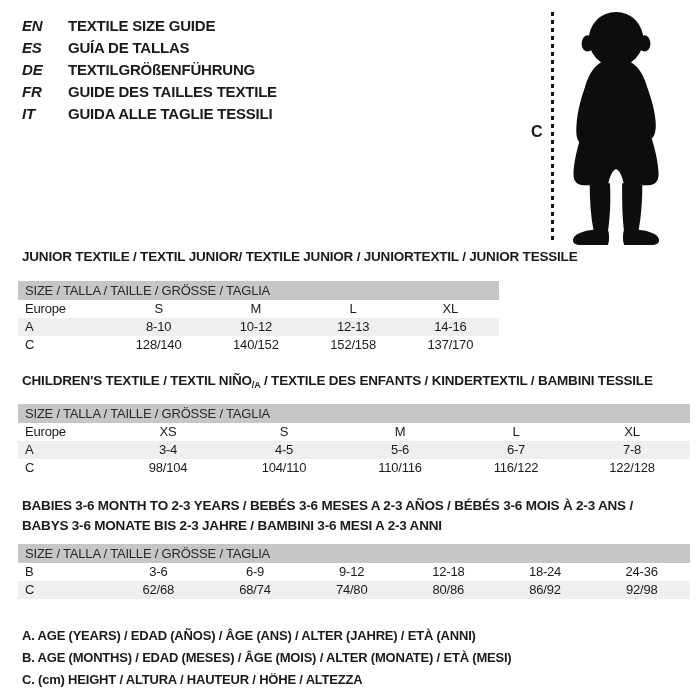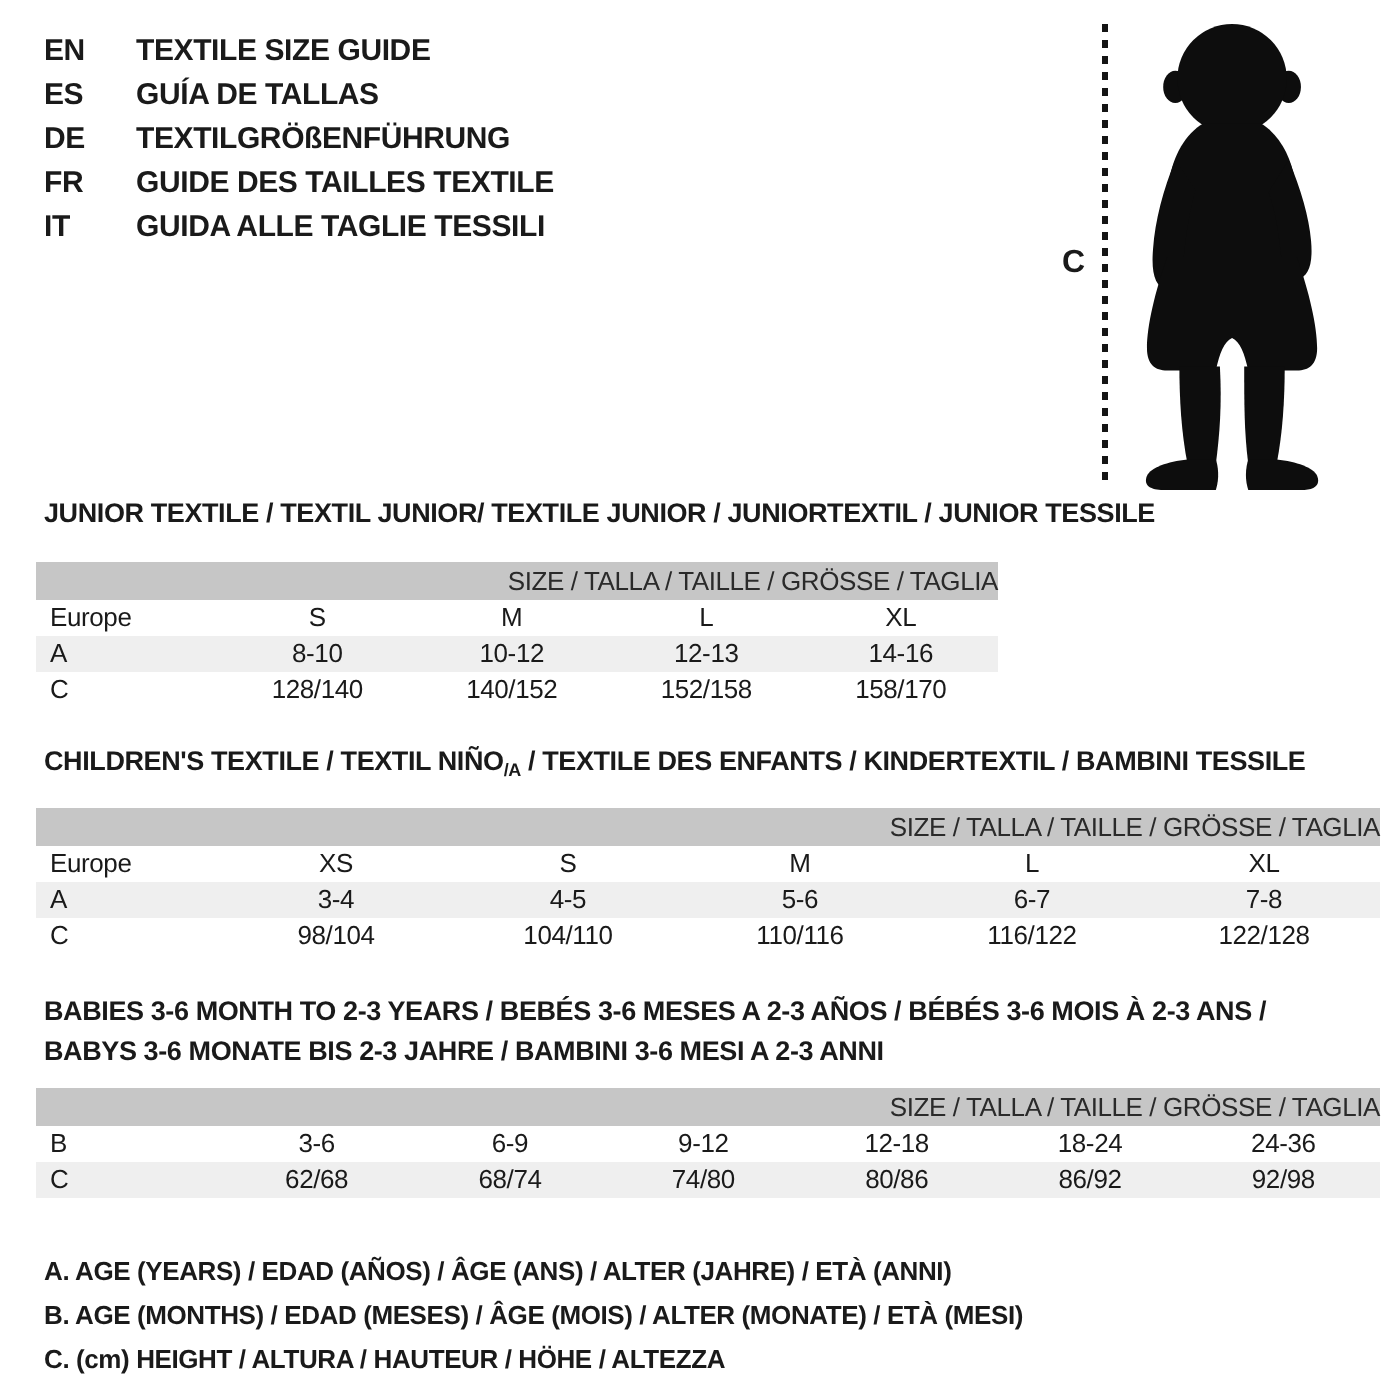--- a/index.html
+++ b/index.html
@@ -6,38 +6,38 @@
   body{
     width:700px;height:700px;background:#ffffff;position:relative;overflow:hidden;
     font-family:"Liberation Sans",sans-serif;color:#1a1a1a;
     letter-spacing:-0.2px;
   }
   .abs{position:absolute;}
 
   
   .lang-list{left:22px;top:15px;}
   .lang-row{display:flex;height:22px;line-height:22px;font-weight:bold;font-size:15px;}
-  .lang-code{width:46px;}
+  .lang-code{width:46px;font-style:italic;}
 
   
   .measure-line{
     left:551px;top:12px;width:3px;height:231px;
     background:repeating-linear-gradient(to bottom,#141414 0px,#141414 4px,transparent 4px,transparent 8px);
   }
   .measure-label{left:531px;top:123px;font-weight:bold;font-size:16px;}
   .silhouette{left:562px;top:9px;}
 
   
   .sec-title{font-weight:bold;font-size:13.5px;white-space:nowrap;}
   .sub{font-size:9px;vertical-align:-3px;font-weight:bold;}
 
   
   .tbl{left:18px;}
   .hdr{height:19px;line-height:19px;background:var(--bar,#c6c6c6);
-       padding-left:7px;font-size:13px;color:#2a2a2a;text-align:right;}
+       padding-left:7px;font-size:13px;color:#2a2a2a;}
   .trow{display:flex;height:18px;line-height:18px;font-size:13px;justify-content:center;}
   .trow.stripe{background:var(--stripe,#efefef);}
   .lbl{width:85px;padding-left:7px;}
   .cell{flex:1;text-align:center;}
 
   .w-junior{width:481px;}
   .w-wide{width:672px;}
 
   
   .foot{left:22px;font-weight:bold;font-size:13px;line-height:22px;white-space:nowrap;}
@@ -99,21 +99,21 @@
     <span class="cell">8-10</span>
     <span class="cell">10-12</span>
     <span class="cell">12-13</span>
     <span class="cell">14-16</span>
   </div>
   <div class="trow">
     <span class="lbl">C</span>
     <span class="cell">128/140</span>
     <span class="cell">140/152</span>
     <span class="cell">152/158</span>
-    <span class="cell">158/170</span>
+    <span class="cell">137/170</span>
   </div>
 </div>
 
 <div class="abs sec-title" style="left:22px;top:373px;">
   <span>CHILDREN'S TEXTILE / TEXTIL NIÑO</span><span class="sub">/A</span><span> / TEXTILE DES ENFANTS / KINDERTEXTIL / BAMBINI TESSILE</span>
 </div>
 <div class="abs tbl w-wide" style="top:404px;">
   <div class="hdr">SIZE / TALLA / TAILLE / GRÖSSE / TAGLIA</div>
   <div class="trow">
     <span class="lbl">Europe</span>

